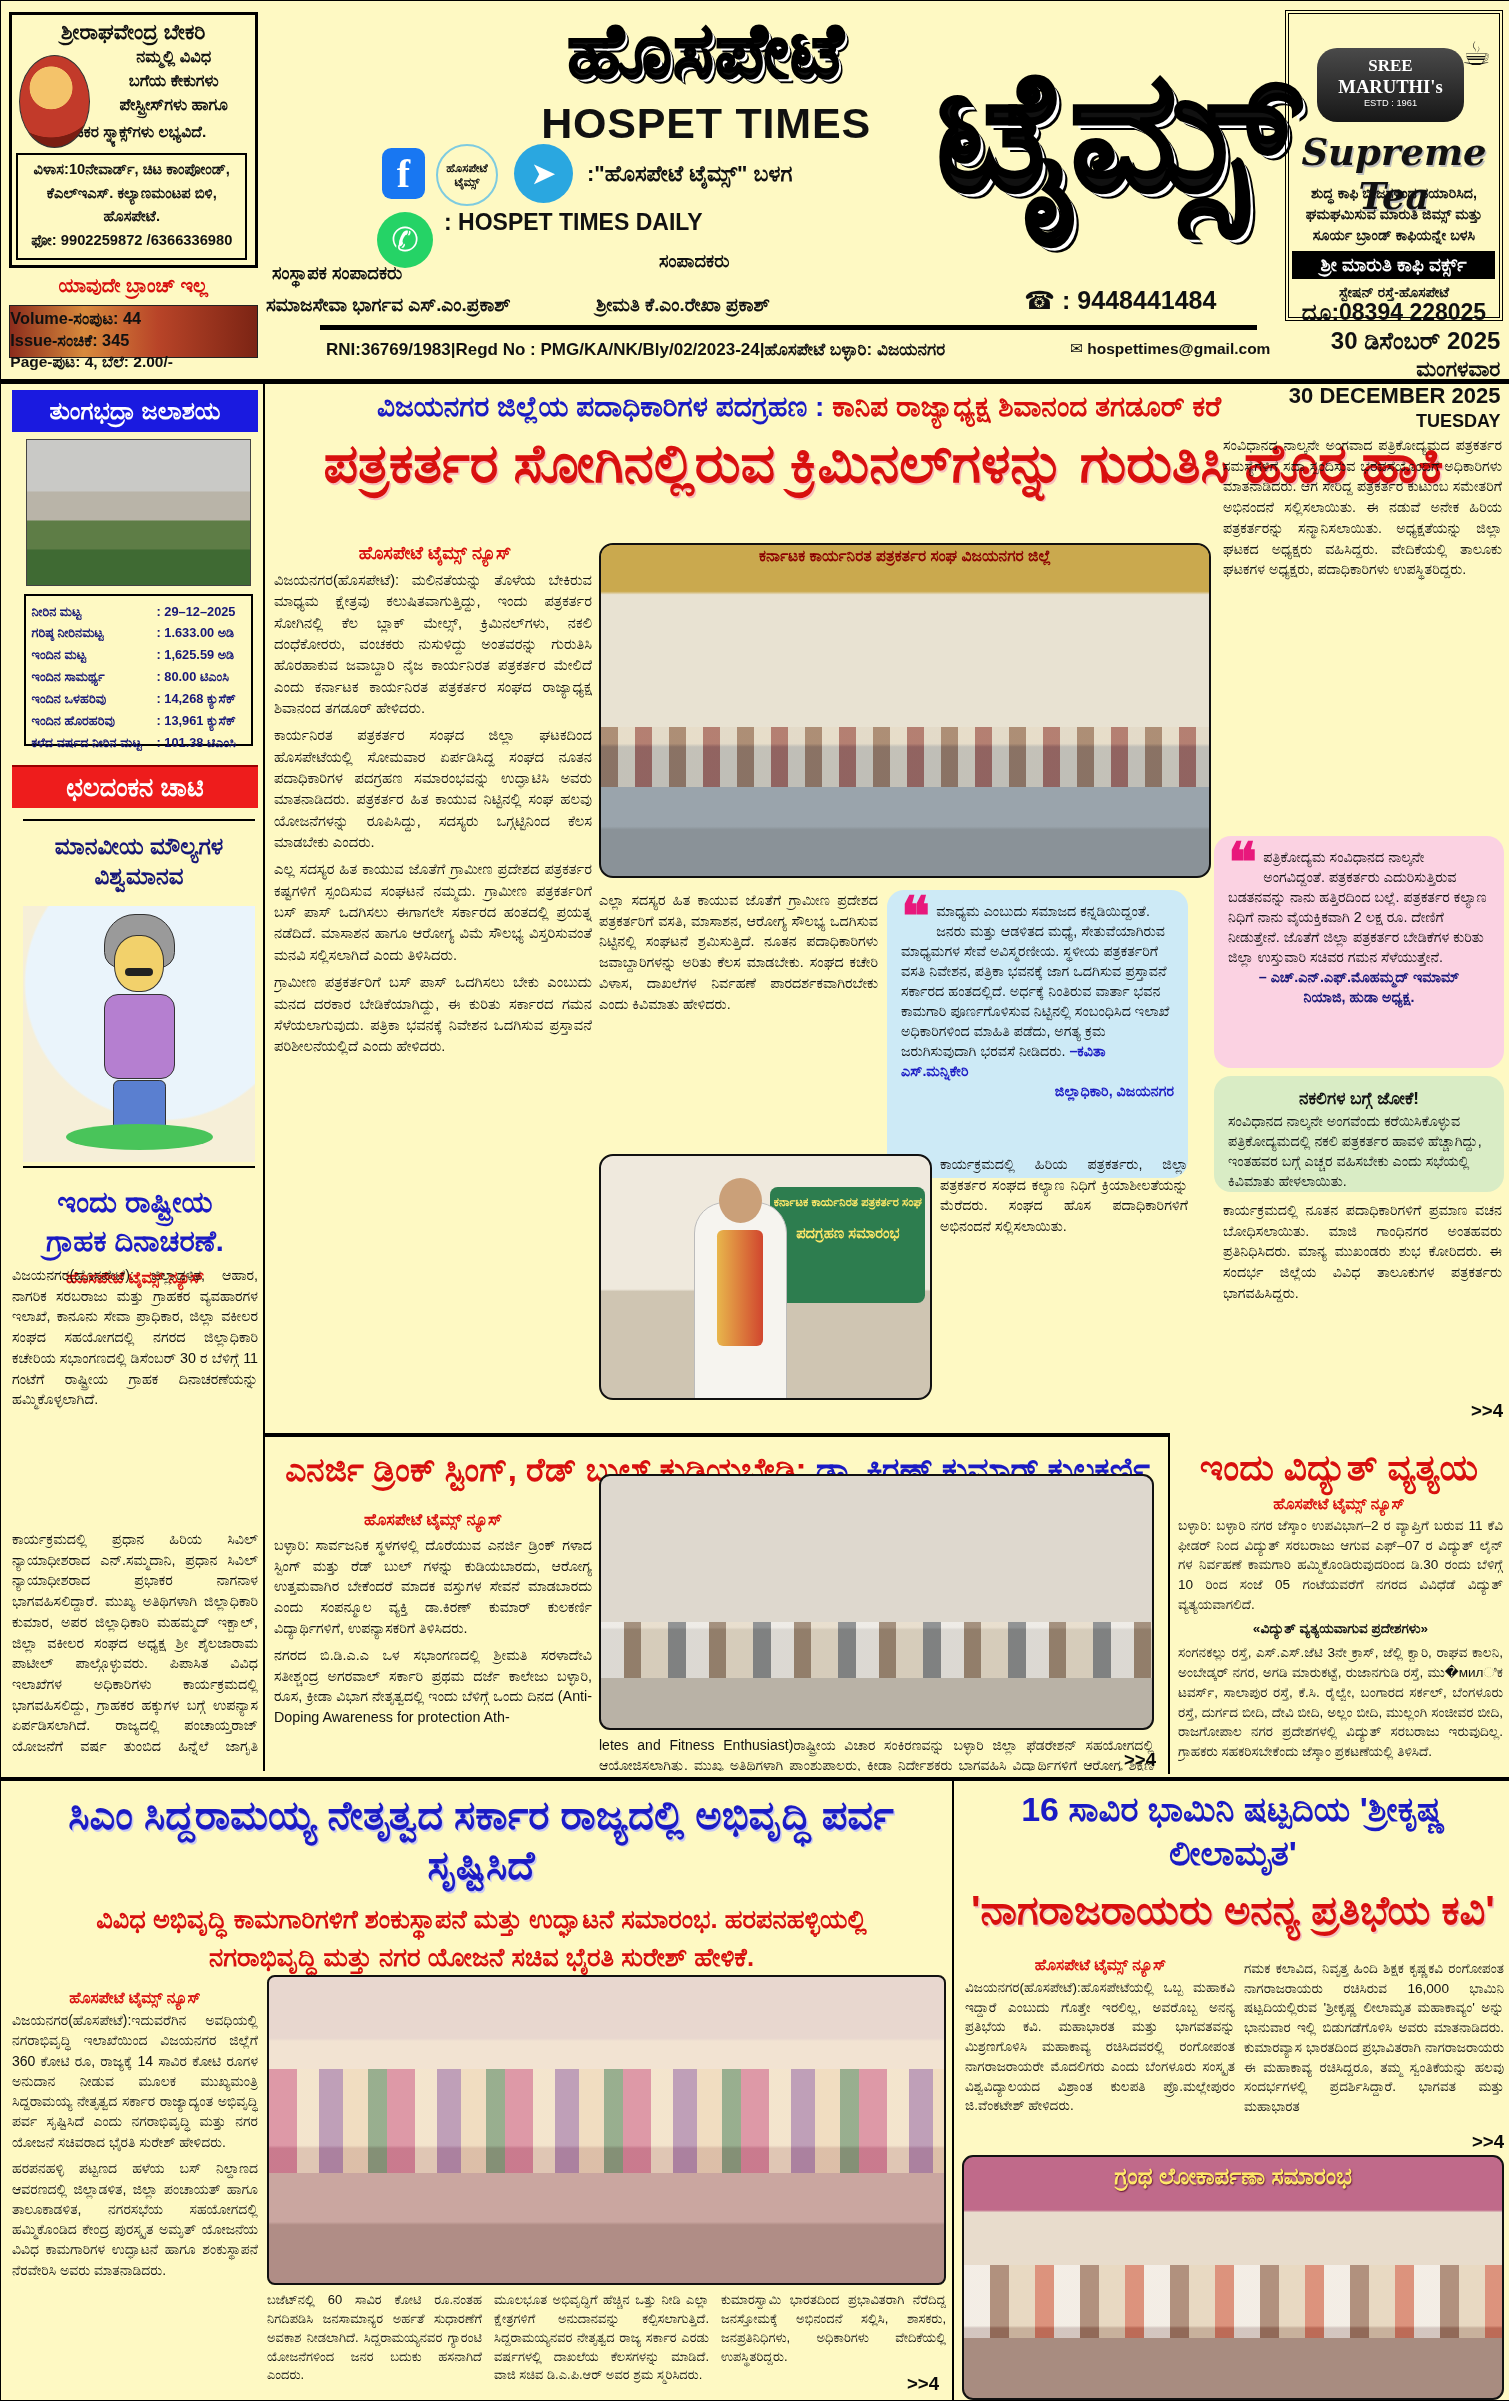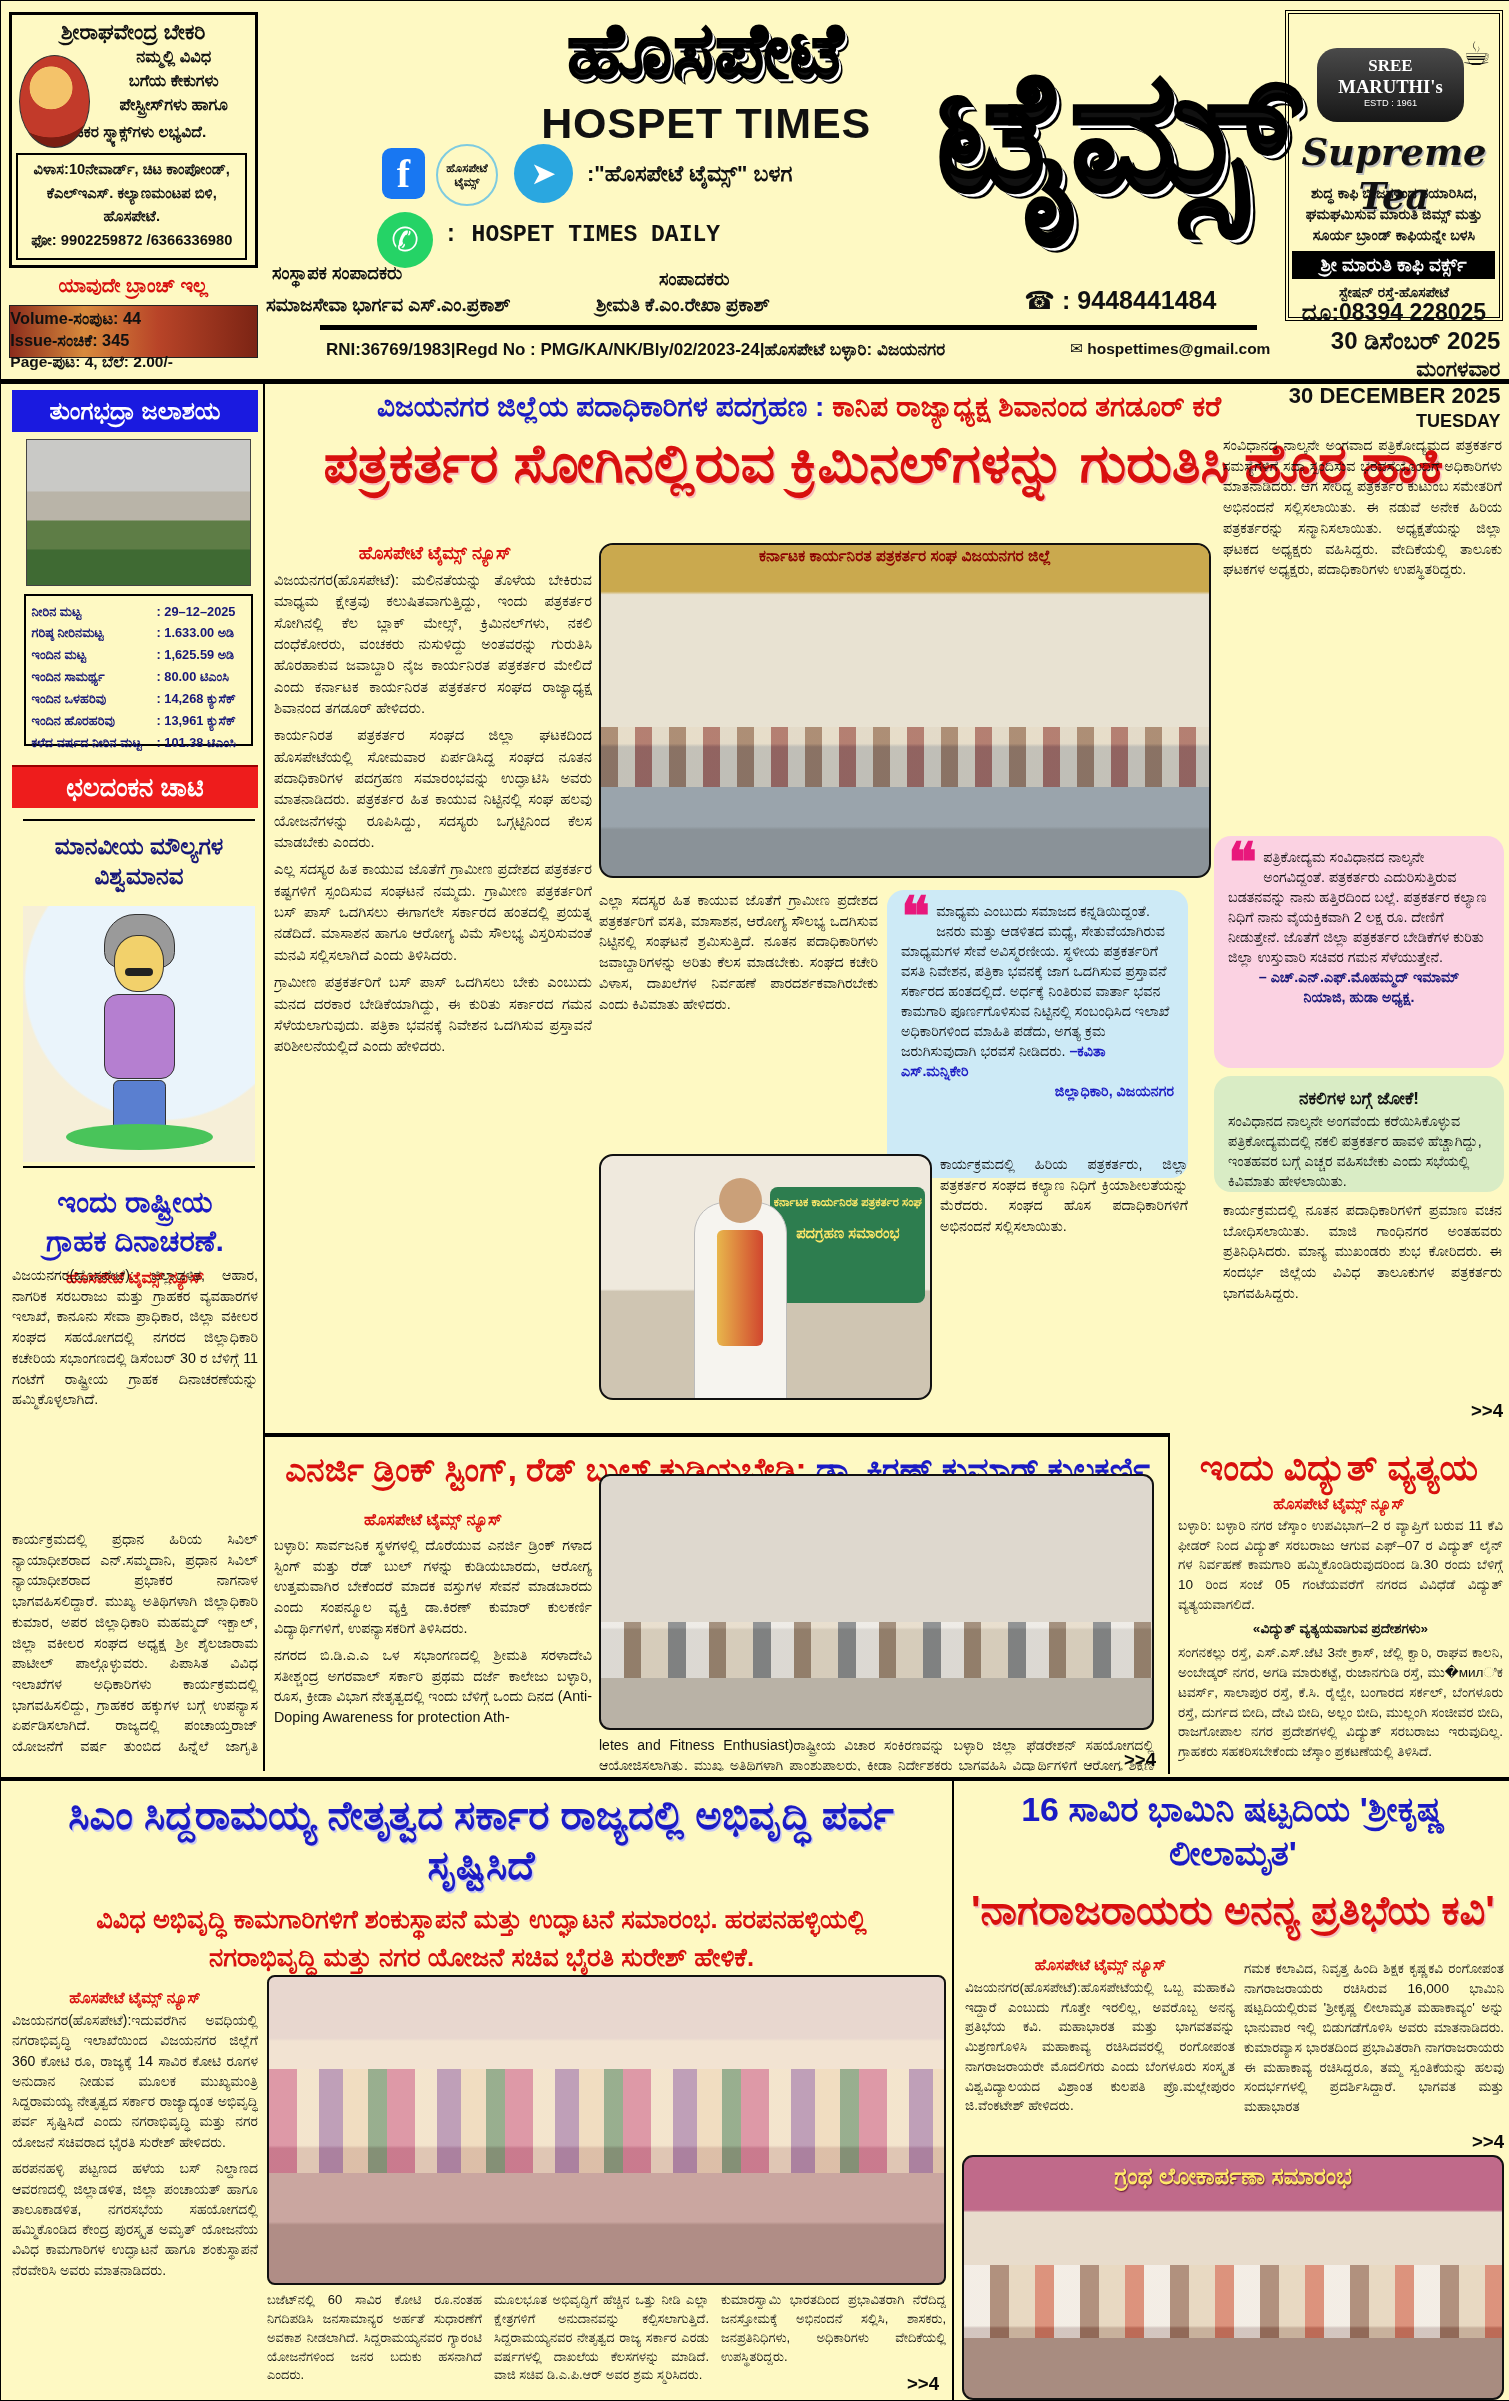--- a/index.html
+++ b/index.html
@@ -58,25 +58,25 @@
               font-weight:900;font-size:40px;text-align:center;line-height:51px;font-family:'Liberation Serif',serif;">f</div>
   <div class="abs ctr" style="left:435px;top:143px;width:62px;height:62px;border-radius:50%;border:2.3px solid #7ecbe0;
               font-size:11.6px;font-weight:bold;display:flex;align-items:center;justify-content:center;">
     <span>ಹೊಸಪೇಟೆ ಟೈಮ್ಸ್</span>
   </div>
   <div class="abs" style="left:513px;top:143px;width:59px;height:59px;border-radius:50%;background:#2aa7e0;color:#fff;
               font-size:31px;text-align:center;line-height:59px;">➤</div>
   <div class="abs b" style="left:586px;top:160px;width:325px;font-size:22px;">:"ಹೊಸಪೇಟೆ ಟೈಮ್ಸ್" ಬಳಗ</div>
   <div class="abs" style="left:376px;top:211px;width:56px;height:56px;border-radius:50%;background:#25d366;color:#fff;
               font-size:33px;text-align:center;line-height:56px;">✆</div>
-  <div class="abs b" style="left:443px;top:221px;width:341px;font-size:23px;font-family:Liberation Mono, monospace;">: HOSPET TIMES DAILY</div>
+  <div class="abs b" style="left:443px;top:208px;width:341px;font-size:23px;font-family:Liberation Sans, sans-serif;">: HOSPET TIMES DAILY</div>
 
   <div class="abs b" style="left:271px;top:262px;width:256px;font-size:18px;">ಸಂಸ್ಥಾಪಕ ಸಂಪಾದಕರು</div>
   <div class="abs b" style="left:265px;top:293px;width:333px;font-size:18.6px;">ಸಮಾಜಸೇವಾ ಭಾರ್ಗವ ಎಸ್.ಎಂ.ಪ್ರಕಾಶ್</div>
-  <div class="abs b" style="left:658px;top:268px;width:170px;font-size:18px;">ಸಂಪಾದಕರು</div>
+  <div class="abs b" style="left:658px;top:250px;width:170px;font-size:18px;">ಸಂಪಾದಕರು</div>
   <div class="abs b" style="left:595px;top:293px;width:279px;font-size:18.6px;">ಶ್ರೀಮತಿ ಕೆ.ಎಂ.ರೇಖಾ ಪ್ರಕಾಶ್</div>
   <div class="abs b" style="left:1023px;top:285px;width:256px;font-size:25px;">
     <span>☎</span>
     <span>: 9448441484</span>
   </div>
 
   <div class="abs" style="left:1284px;top:9.3px;width:218px;height:311px;border:4.6px double #000;padding:3.1px;text-align:center;">
     <div class="abs" style="right:7.7px;top:20px;font-size:33px;">☕</div>
     <div class="abs" style="left:28px;top:34px;width:147px;height:74px;background:linear-gradient(#4a4a4a,#171717);
                 border-radius:20px;color:#fff;padding-top:7.7px;">

